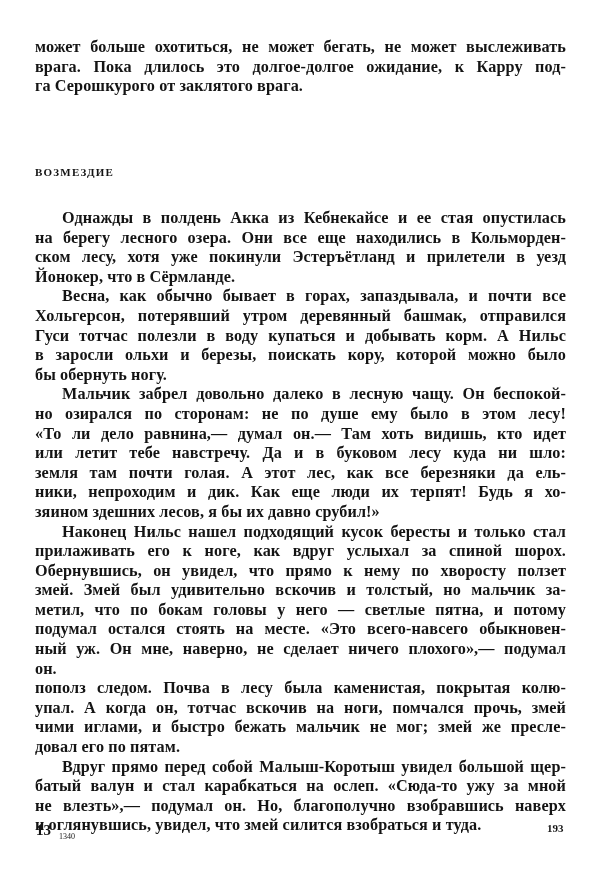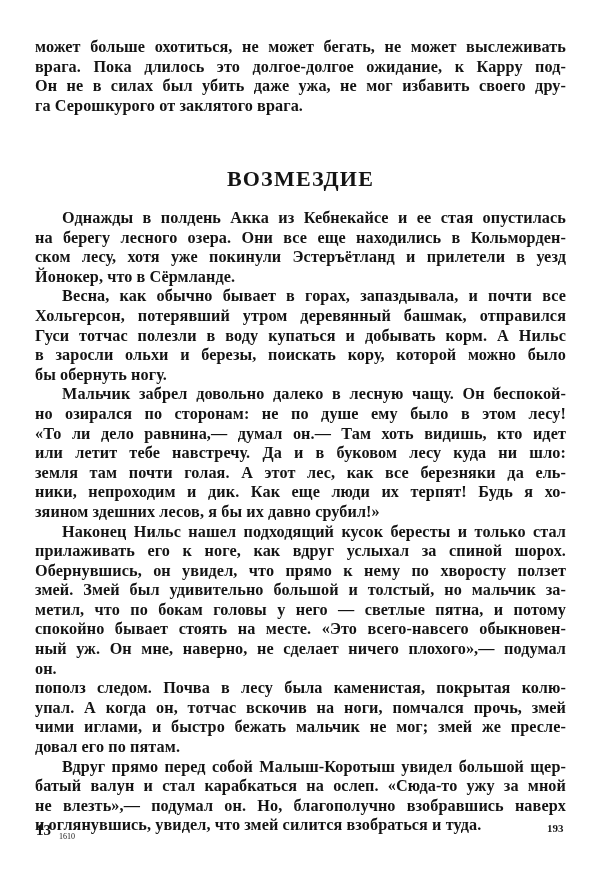--- a/index.html
+++ b/index.html
@@ -11,37 +11,36 @@
   .page { position: absolute; left: 35px; top: 38px; width: 531px; }
   .p {
     font-size: 16.2px; line-height: 19.6px; text-align: justify;
     text-align-last: justify; margin: 0; white-space: nowrap;
     font-weight: bold; letter-spacing: 0.1px;
   }
   .line { display: block; text-align: justify; text-align-last: justify; white-space: normal; }
   .line.last { text-align-last: left; }
   .indent { padding-left: 27px; }
   .title {
-    text-align: center; font-size: 22px; font-weight: bold; letter-spacing: 1.2px;
+    font-size: 11px; font-weight: bold; letter-spacing: 1.2px;
     margin: 0; position: absolute; left: 0; width: 531px; top: 128px;
   }
   .block { position: absolute; left: 0; width: 531px; }
   .footer-left { position: absolute; left: 36px; top: 822px; font-size: 15px; font-weight: bold; }
   .footer-left .sig { font-size: 8px; margin-left: 8px; vertical-align: -4px; font-weight: normal; }
   .footer-right { position: absolute; left: 547px; top: 822px; font-size: 11px; font-weight: bold; }
 </style>
 </head>
 <body>
 
 <div class="page">
   <div class="block" style="top:0" id="intro">
       <p class="p">
         <span class="line">может больше охотиться, не может бегать, не может выслеживать</span>
         <span class="line">врага. Пока длилось это долгое-долгое ожидание, к Карру под-</span>
-        <span class="line">Он не в силах был убить даже ужа, не мог избавить своего дру-</span>
         <span class="line last">га Серошкурого от заклятого врага.</span>
       </p>
     </div>
   <h2 class="title">ВОЗМЕЗДИЕ</h2>
   <div class="block" style="top:171px" id="body">
       <p class="p">
         <span class="line indent">Однажды в полдень Акка из Кебнекайсе и ее стая опустилась</span>
         <span class="line">на берегу лесного озера. Они все еще находились в Кольморден-</span>
         <span class="line">ском лесу, хотя уже покинули Эстеръётланд и прилетели в уезд</span>
         <span class="line last">Йонокер, что в Сёрмланде.</span>
@@ -59,37 +58,37 @@
         <span class="line">«То ли дело равнина,— думал он.— Там хоть видишь, кто идет</span>
         <span class="line">или летит тебе навстречу. Да и в буковом лесу куда ни шло:</span>
         <span class="line">земля там почти голая. А этот лес, как все березняки да ель-</span>
         <span class="line">ники, непроходим и дик. Как еще люди их терпят! Будь я хо-</span>
         <span class="line last">зяином здешних лесов, я бы их давно срубил!»</span>
       </p>
       <p class="p">
         <span class="line indent">Наконец Нильс нашел подходящий кусок бересты и только стал</span>
         <span class="line">прилаживать его к ноге, как вдруг услыхал за спиной шорох.</span>
         <span class="line">Обернувшись, он увидел, что прямо к нему по хворосту ползет</span>
-        <span class="line">змей. Змей был удивительно большой и толстый, но мальчик за-</span>
+        <span class="line">змей. Змей был удивительно вскочив и толстый, но мальчик за-</span>
         <span class="line">метил, что по бокам головы у него — светлые пятна, и потому</span>
-        <span class="line">спокойно бывает стоять на месте. «Это всего-навсего обыкновен-</span>
+        <span class="line">подумал остался стоять на месте. «Это всего-навсего обыкновен-</span>
         <span class="line">ный уж. Он мне, наверно, не сделает ничего плохого»,— подумал</span>
         <span class="line last">он.</span>
       </p>
       <p class="p">
         <span class="line">пополз следом. Почва в лесу была каменистая, покрытая колю-</span>
         <span class="line">упал. А когда он, тотчас вскочив на ноги, помчался прочь, змей</span>
         <span class="line">чими иглами, и быстро бежать мальчик не мог; змей же пресле-</span>
         <span class="line last">довал его по пятам.</span>
       </p>
       <p class="p">
         <span class="line indent">Вдруг прямо перед собой Малыш-Коротыш увидел большой щер-</span>
         <span class="line">батый валун и стал карабкаться на ослеп. «Сюда-то ужу за мной</span>
         <span class="line">не влезть»,— подумал он. Но, благополучно взобравшись наверх</span>
         <span class="line last">и оглянувшись, увидел, что змей силится взобраться и туда.</span>
       </p>
     </div>
 </div>
 
 <div class="footer-left">
-  <span>13</span><span class="sig">1610</span>
+  <span>13</span><span class="sig">1340</span>
 </div>
 <div class="footer-right">193</div>
 
 </body></html>

